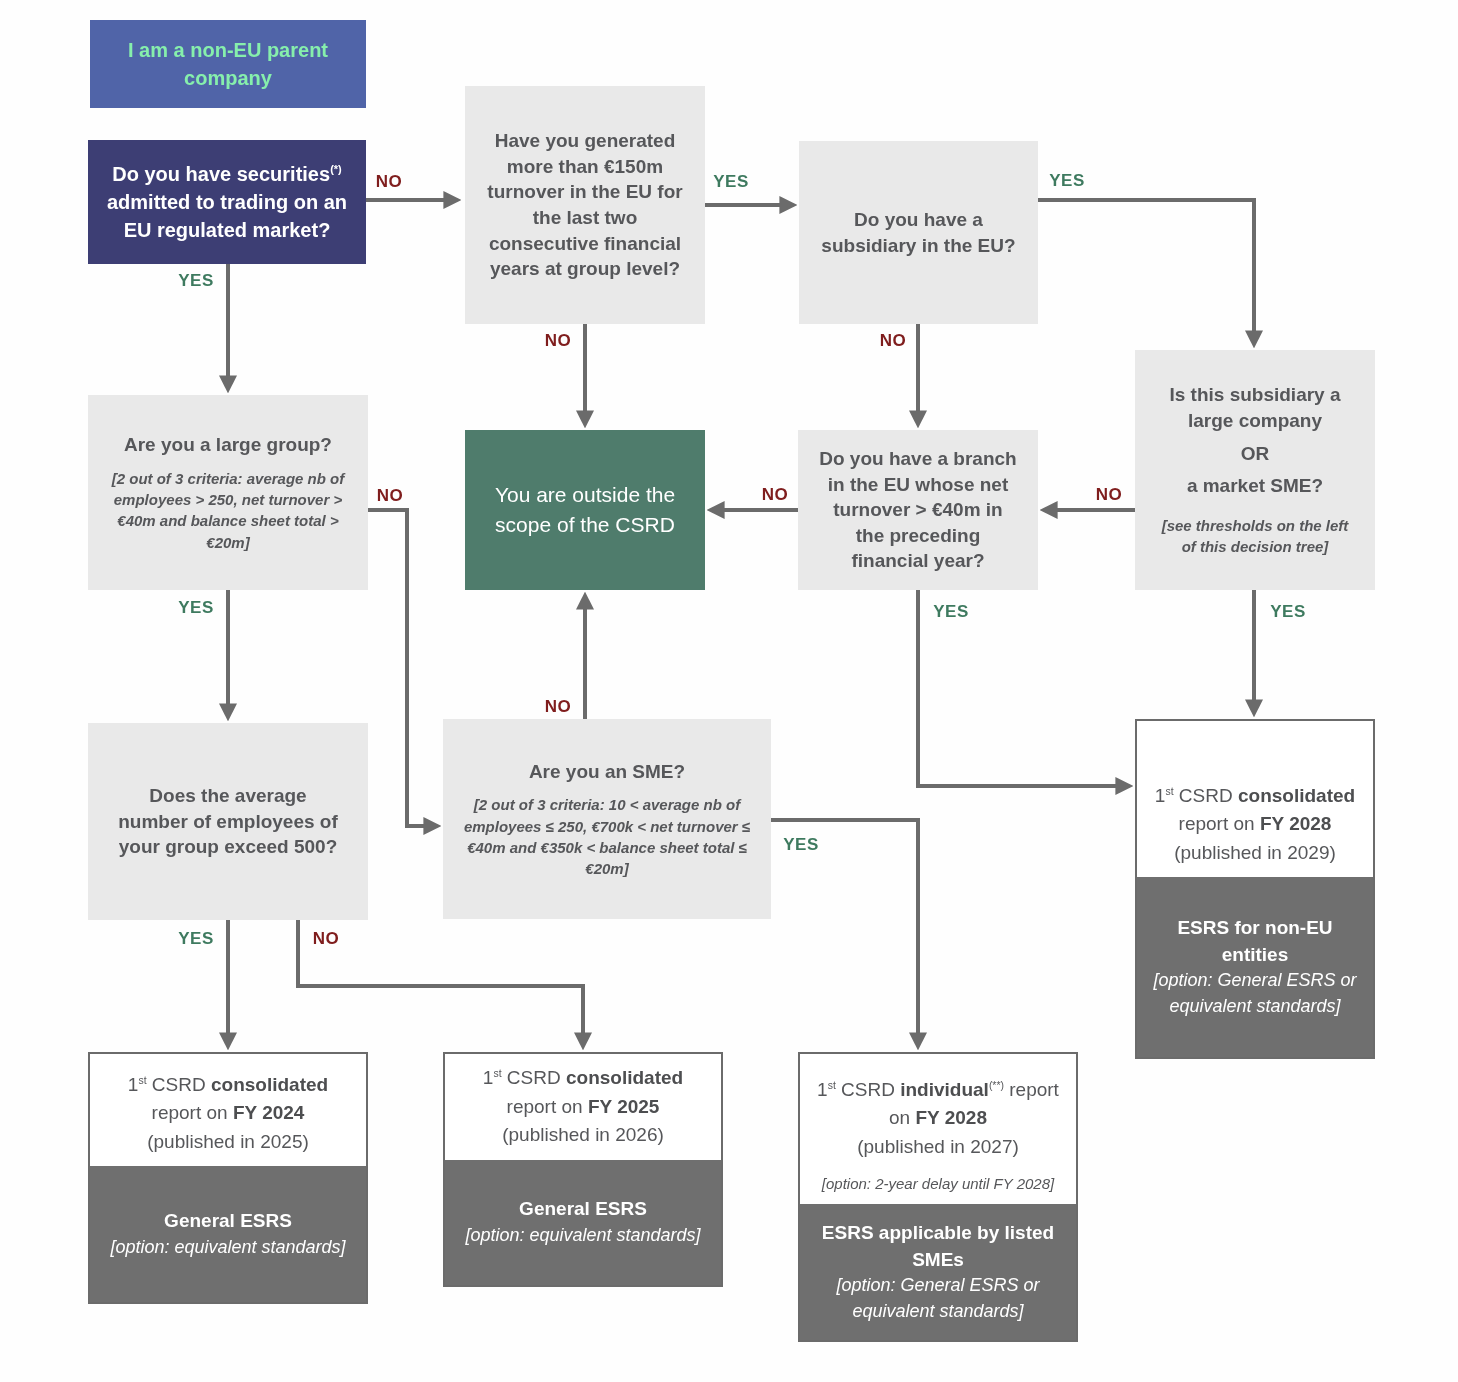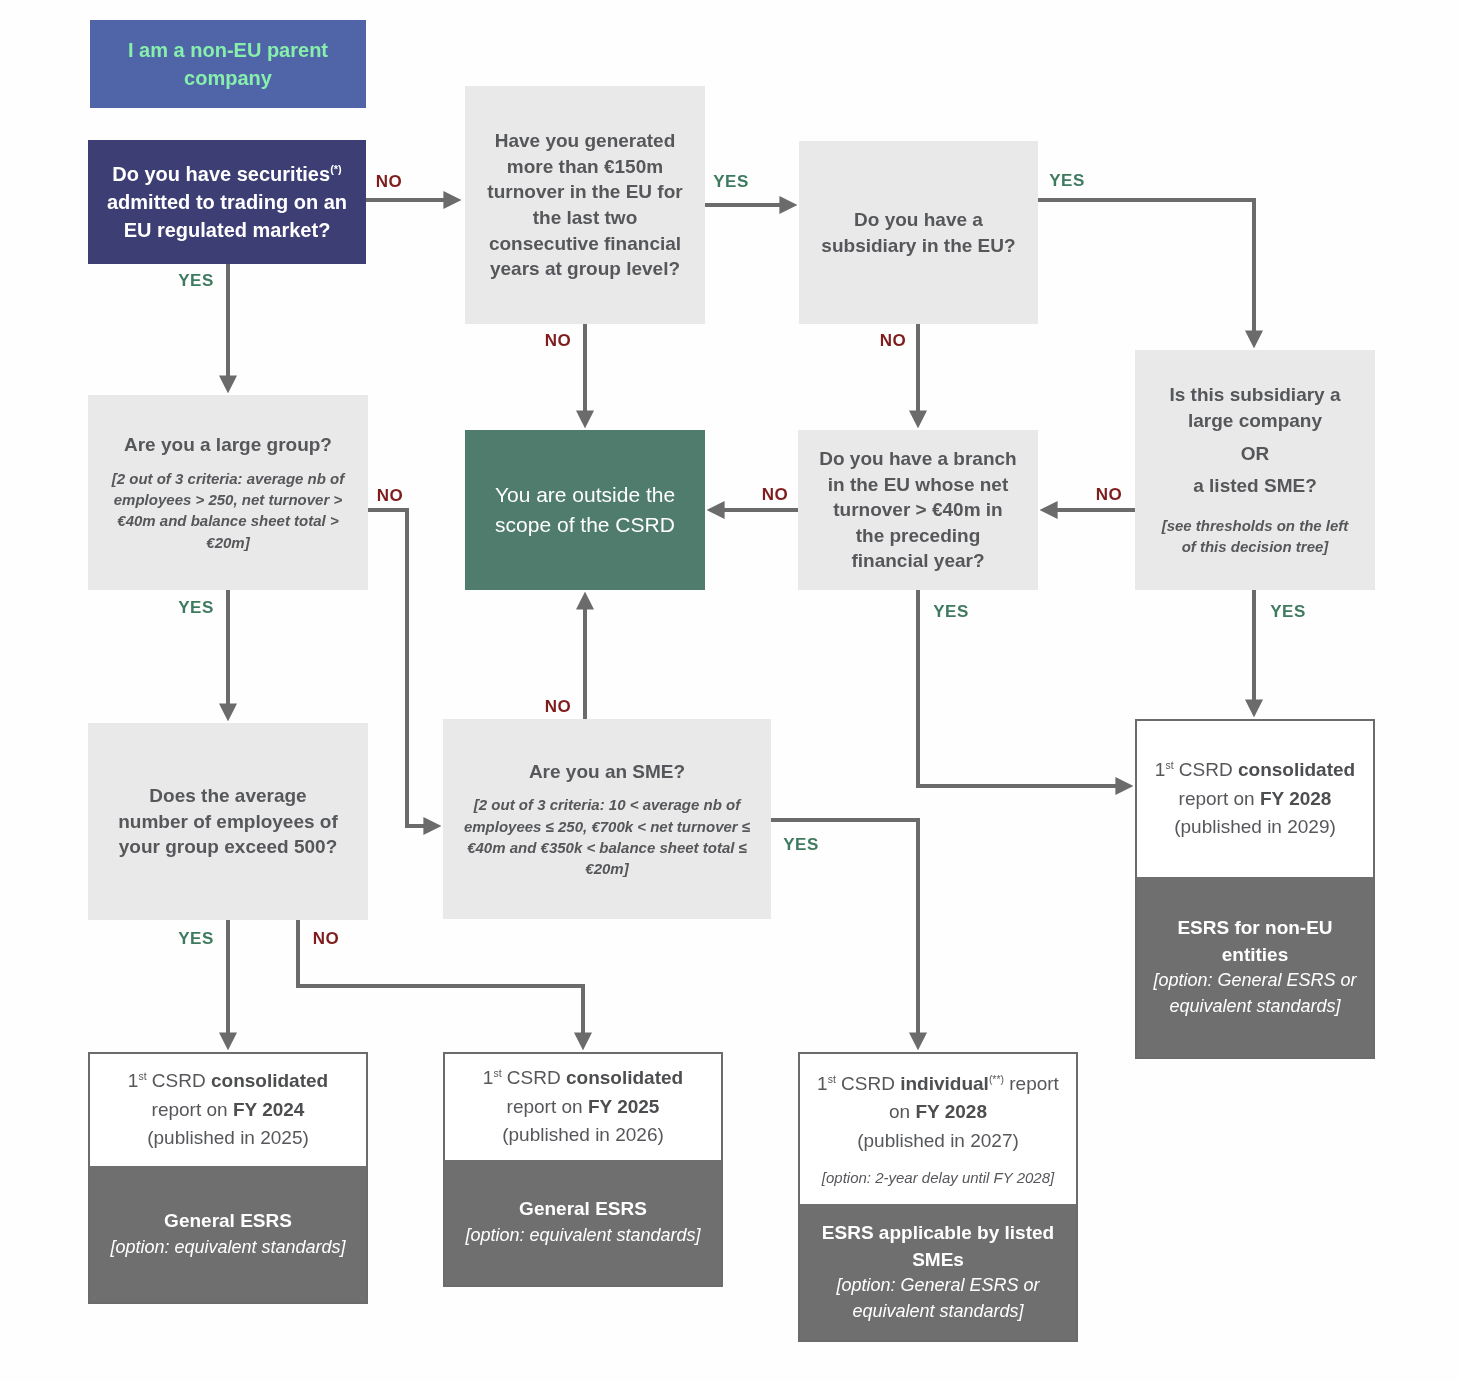--- a/index.html
+++ b/index.html
@@ -12,21 +12,21 @@
   .badge { background: #5064a8; color: #86efac; font-weight: bold; font-size: 20px; line-height: 1.4; padding: 14px 28px; }
   .green { background: #4f7c6c; color: #ffffff; font-weight: 400; font-size: 21px; line-height: 1.45; padding: 14px 20px; }
   .criteria { font-style: italic; font-size: 15px; line-height: 1.42; margin-top: 10px; }
   .or { margin: 7px 0; }
   .note { font-style: italic; font-size: 15px; line-height: 1.42; margin-top: 16px; }
   .lbl { position: absolute; transform: translate(-50%, -50%); font-weight: bold; font-size: 17px; letter-spacing: 0.5px; white-space: nowrap; }
   .yes { color: #3e7a5f; }
   .no  { color: #7f1d1d; }
   sup { font-size: 0.55em; vertical-align: super; line-height: 0; }
   .result { position: absolute; background: #ffffff; border: 2px solid #6b6b6b; display: flex; flex-direction: column; color: #56575a; text-align: center; }
-  .result-top { flex: 1; display: flex; flex-direction: column; align-items: center; justify-content: center; font-size: 19px; line-height: 1.5; padding: 10px 16px; }
+  .result-top { flex: 1; display: flex; flex-direction: column; align-items: center; justify-content: flex-end; font-size: 19px; line-height: 1.5; padding: 10px 16px; }
   .result-top b { color: #4d4e50; }
   .fy { color: #4c5fa5; font-weight: bold; }
   .result-note { font-style: italic; font-size: 15px; margin-top: 12px; line-height: 1.4; }
   .result-note:empty { display: none; }
   .result-footer { background: #6f6f6f; color: #ffffff; display: flex; flex-direction: column; align-items: center; justify-content: center; padding: 12px 16px; font-size: 19px; line-height: 1.4; }
   .footer-bold { font-weight: bold; }
   .footer-note { font-style: italic; font-size: 18px; line-height: 1.4; }
   .footer-sm { height: 136px; }
   .footer-lg { height: 180px; }
 </style>
@@ -71,21 +71,21 @@
     <div>Have you generated more than €150m turnover in the EU for the last two consecutive financial years at group level?</div>
   </div>
 
   <div class="box gray" style="left:799px;top:141px;width:239px;height:183px">
     <div>Do you have a subsidiary in the EU?</div>
   </div>
 
   <div class="box gray" style="left:1135px;top:350px;width:240px;height:240px">
     <div>Is this subsidiary a large company</div>
     <div class="or">OR</div>
-    <div>a listed SME?</div>
+    <div>a market SME?</div>
     <div class="note">[see thresholds on the left of this decision tree]</div>
   </div>
 
   <div class="box gray" style="left:88px;top:395px;width:280px;height:195px">
     <div>Are you a large group?</div>
     <div class="criteria">[2 out of 3 criteria: average nb of employees &gt; 250, net turnover &gt; €40m and balance sheet total &gt; €20m]</div>
   </div>
 
   <div class="box green" style="left:465px;top:430px;width:240px;height:160px">
     <div>You are outside the scope of the CSRD</div>

